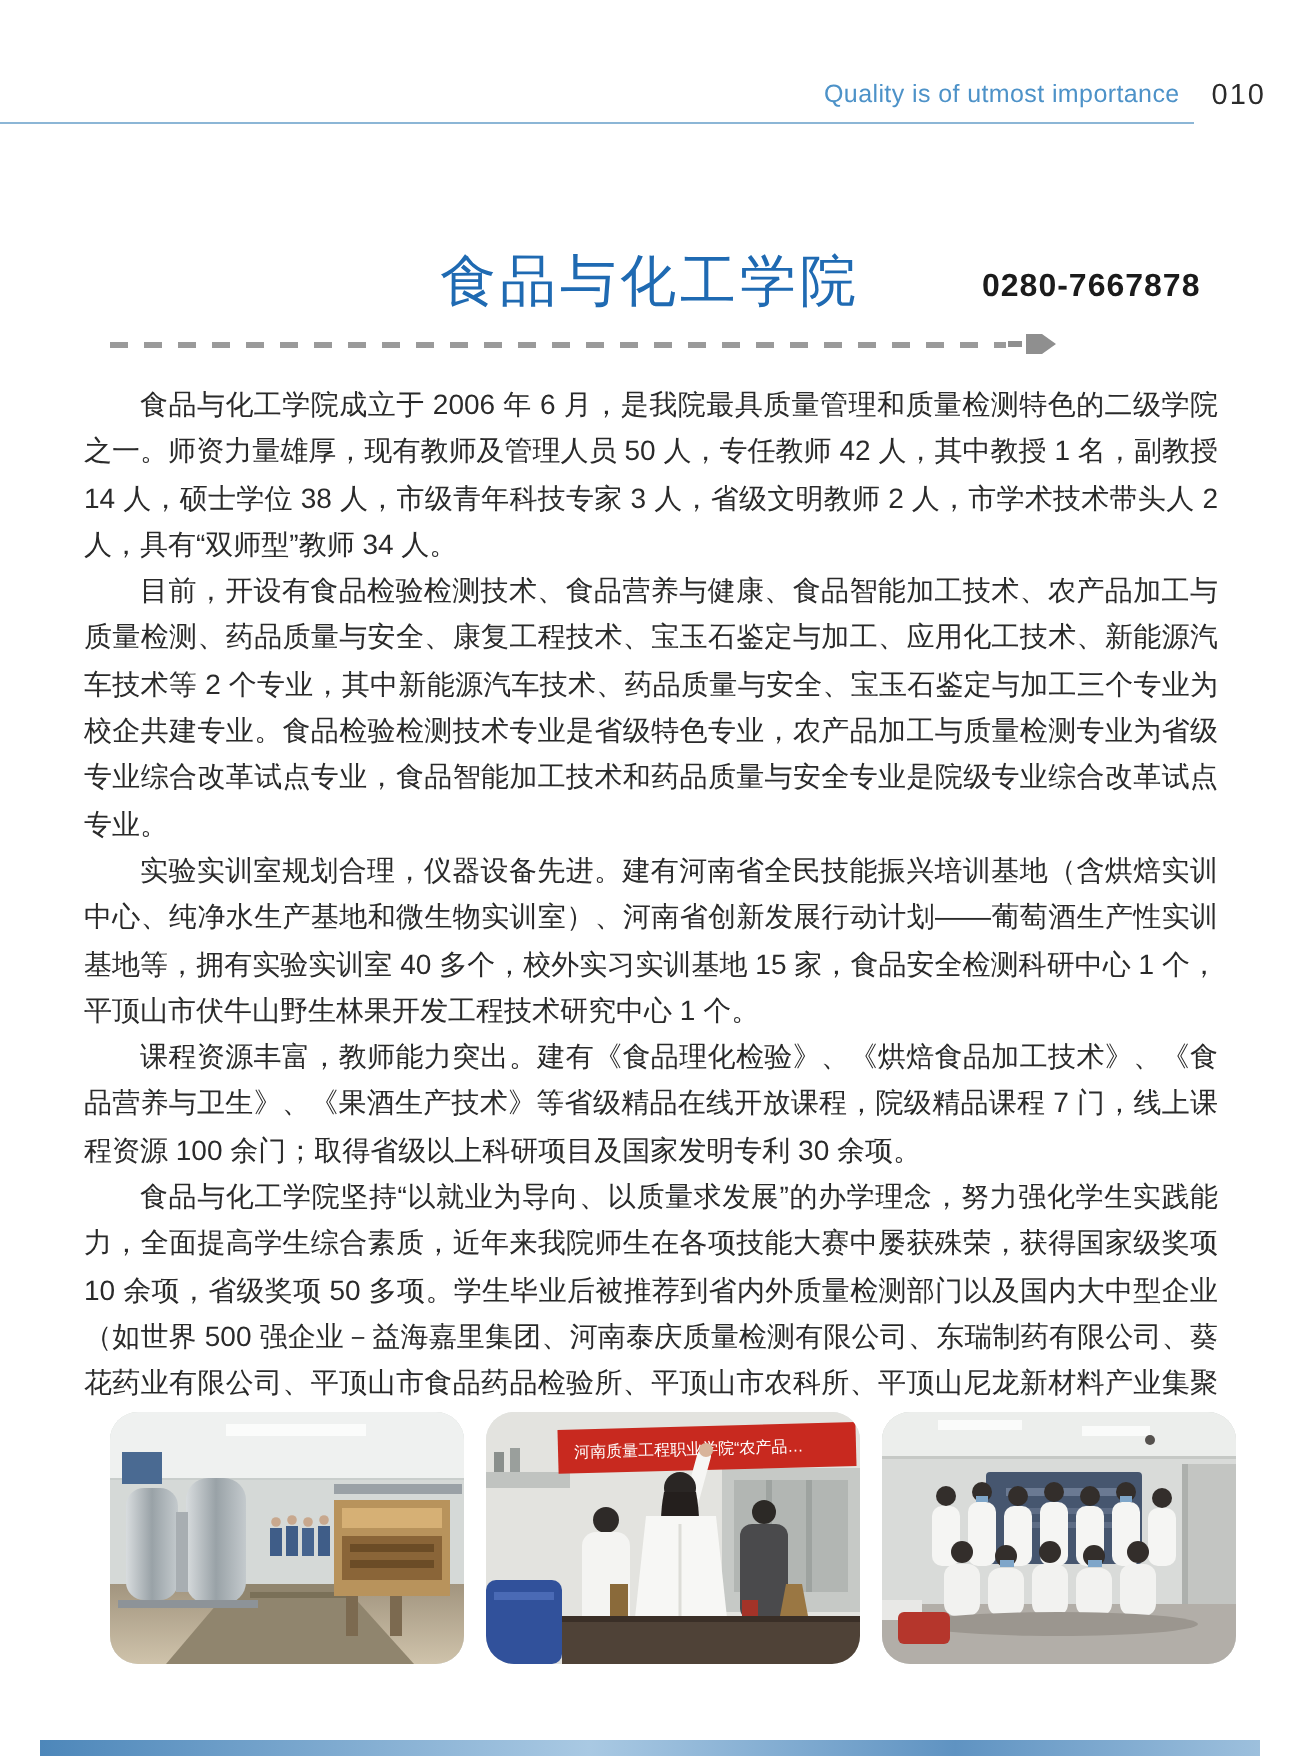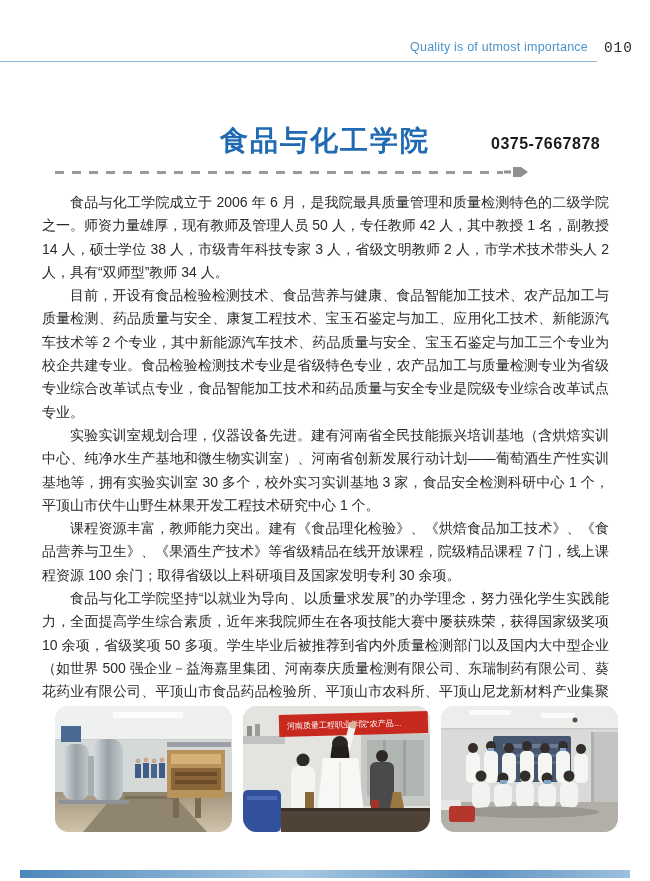--- a/index.html
+++ b/index.html
@@ -5,29 +5,29 @@
   html,body{margin:0;padding:0;background:#ffffff;}
   .page{
     position:relative;width:650px;height:881px;background:#ffffff;overflow:hidden;
     font-family:"Liberation Sans","DejaVu Sans",sans-serif;
   }
   
   .header{
     position:absolute;top:40px;right:17px;display:flex;align-items:flex-start;gap:16px;
   }
   .slogan{font-size:12.5px;color:#4d92c8;letter-spacing:0.2px;}
-  .pagenum{font-size:14.5px;color:#2b2b2b;font-weight:500;letter-spacing:1px;font-family:Liberation Mono, monospace;}
+  .pagenum{font-size:14.5px;color:#2b2b2b;font-weight:500;letter-spacing:1px;}
   .header-rule{
     position:absolute;top:61px;left:0;width:597px;height:0;
     border-top:1.5px solid #8cb6d6;
   }
   
   .college-title{
     position:absolute;top:122px;left:0;width:650px;margin:0;text-align:center;
-    font-size:28px;font-weight:bold;color:#1f6ab2;letter-spacing:2px;
+    font-size:28px;font-weight:normal;color:#1f6ab2;letter-spacing:2px;
   }
   .phone{
     position:absolute;top:135px;left:491px;font-size:16px;font-weight:bold;
     color:#1b1b1b;letter-spacing:0.5px;
   }
   
   .dash-line{
     position:absolute;top:171px;left:55px;width:448px;height:3px;
     background:repeating-linear-gradient(90deg,#9a9a9a 0 9px,transparent 9px 17px);
   }
@@ -59,31 +59,31 @@
 
 <div class="page">
 
   <div class="header">
     <span class="slogan">Quality is of utmost importance</span>
     <span class="pagenum">010</span>
   </div>
   <div class="header-rule"></div>
 
   <h1 class="college-title">食品与化工学院</h1>
-  <div class="phone">0375-7667878</div>
+  <div class="phone">0280-7667878</div>
 
   <div class="dash-line"></div>
   <svg class="dash-arrow" viewBox="0 0 24 12" xmlns="http://www.w3.org/2000/svg">
     <path d="M0 4.5h7v3H0z M9 1h8l7 5-7 5H9z" fill="#8f8f8f"></path>
   </svg>
 
   <div class="content">
     <p>食品与化工学院成立于 2006 年 6 月，是我院最具质量管理和质量检测特色的二级学院之一。师资力量雄厚，现有教师及管理人员 50 人，专任教师 42 人，其中教授 1 名，副教授 14 人，硕士学位 38 人，市级青年科技专家 3 人，省级文明教师 2 人，市学术技术带头人 2 人，具有“双师型”教师 34 人。</p>
     <p>目前，开设有食品检验检测技术、食品营养与健康、食品智能加工技术、农产品加工与质量检测、药品质量与安全、康复工程技术、宝玉石鉴定与加工、应用化工技术、新能源汽车技术等 2 个专业，其中新能源汽车技术、药品质量与安全、宝玉石鉴定与加工三个专业为校企共建专业。食品检验检测技术专业是省级特色专业，农产品加工与质量检测专业为省级专业综合改革试点专业，食品智能加工技术和药品质量与安全专业是院级专业综合改革试点专业。</p>
-    <p>实验实训室规划合理，仪器设备先进。建有河南省全民技能振兴培训基地（含烘焙实训中心、纯净水生产基地和微生物实训室）、河南省创新发展行动计划——葡萄酒生产性实训基地等，拥有实验实训室 30 多个，校外实习实训基地 3 家，食品安全检测科研中心 1 个，平顶山市伏牛山野生林果开发工程技术研究中心 1 个。</p>
+    <p>实验实训室规划合理，仪器设备先进。建有河南省全民技能振兴培训基地（含烘焙实训中心、纯净水生产基地和微生物实训室）、河南省创新发展行动计划——葡萄酒生产性实训基地等，拥有实验实训室 40 多个，校外实习实训基地 15 家，食品安全检测科研中心 1 个，平顶山市伏牛山野生林果开发工程技术研究中心 1 个。</p>
     <p>课程资源丰富，教师能力突出。建有《食品理化检验》、《烘焙食品加工技术》、《食品营养与卫生》、《果酒生产技术》等省级精品在线开放课程，院级精品课程 7 门，线上课程资源 100 余门；取得省级以上科研项目及国家发明专利 30 余项。</p>
     <p>食品与化工学院坚持“以就业为导向、以质量求发展”的办学理念，努力强化学生实践能力，全面提高学生综合素质，近年来我院师生在各项技能大赛中屡获殊荣，获得国家级奖项 10 余项，省级奖项 50 多项。学生毕业后被推荐到省内外质量检测部门以及国内大中型企业（如世界 500 强企业－益海嘉里集团、河南泰庆质量检测有限公司、东瑞制药有限公司、葵花药业有限公司、平顶山市食品药品检验所、平顶山市农科所、平顶山尼龙新材料产业集聚区、平顶山锦华新材料有限公司、宝丰酒业有限公司、伊利集团、上汽集团郑州分公司等单位）就业，深受用人单位的好评。</p>
   </div>
 
   <div class="photos">
 
     <div class="photo photo-1">
       <svg viewBox="0 0 177 126" xmlns="http://www.w3.org/2000/svg">
         <defs>
           <linearGradient id="silver" x1="0" y1="0" x2="1" y2="0">

